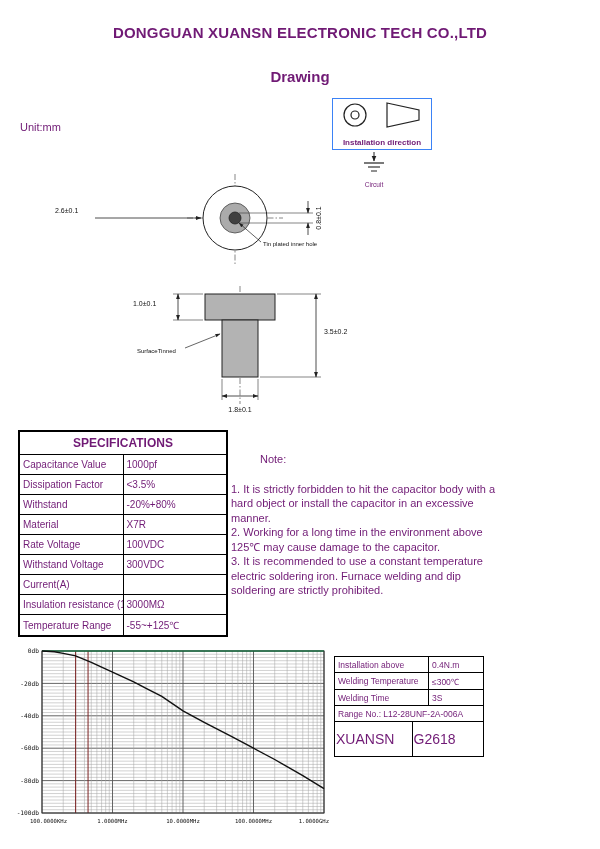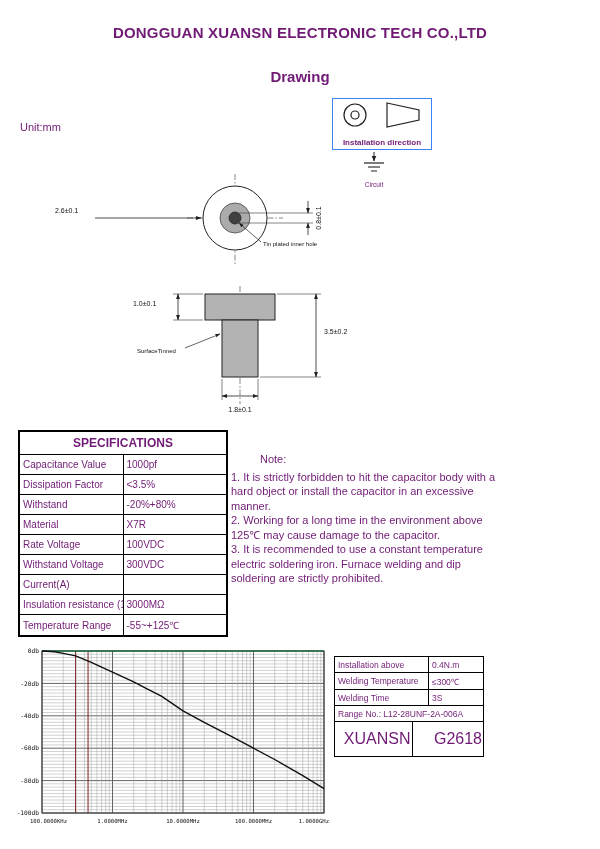--- a/index.html
+++ b/index.html
@@ -48,36 +48,36 @@
     padding:4px 2px;text-align:center;
   }
   .spec-table td{
     border:1px solid #000;font-size:10px;padding:3px 3px;height:13px;
     overflow:hidden;white-space:nowrap;
   }
   .spec-table td.val{width:58px;margin-left:32px;}
 
   
   .notes{position:absolute;left:231px;top:452px;width:268px;font-size:11px;line-height:1.32;}
-  .notes .notes-title{margin:0 0 3px 0;padding-left:29px;}
+  .notes .notes-title{margin:0 0 15px 0;padding-left:29px;}
   .notes p{margin:0;}
 
   
   .chart-wrap{position:absolute;left:14px;top:643px;width:322px;height:192px;}
   .chart-wrap text{font-family:"DejaVu Sans Mono",monospace;}
 
   
   .order-wrap{position:absolute;left:334px;top:656px;width:150px;font-size:8.5px;}
   .order-table{border-collapse:collapse;width:100%;table-layout:fixed;}
   .order-table td{border:1px solid #000;padding:2.5px 3px;overflow:hidden;white-space:nowrap;}
   .order-table td.val{width:48px;}
   .brand-table{border-collapse:collapse;width:100%;margin-top:-1px;table-layout:fixed;}
   .brand-table td{
-    border:1px solid #000;height:32px;text-align:right;
-    vertical-align:middle;font-size:16px;
+    border:1px solid #000;height:32px;text-align:left;
+    vertical-align:middle;font-size:14px;
   }
 </style>
 </head>
 <body>
 
 <div class="page">
 
   <div class="company">DONGGUAN XUANSN ELECTRONIC TECH CO.,LTD</div>
   <div class="doc-title">Drawing</div>
   <div class="unit-label">Unit:mm</div>

